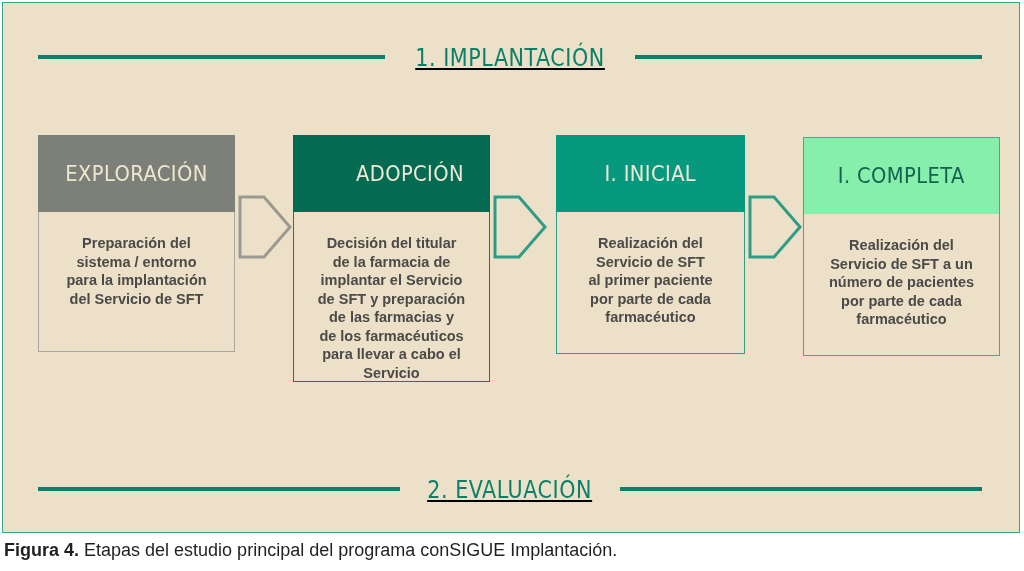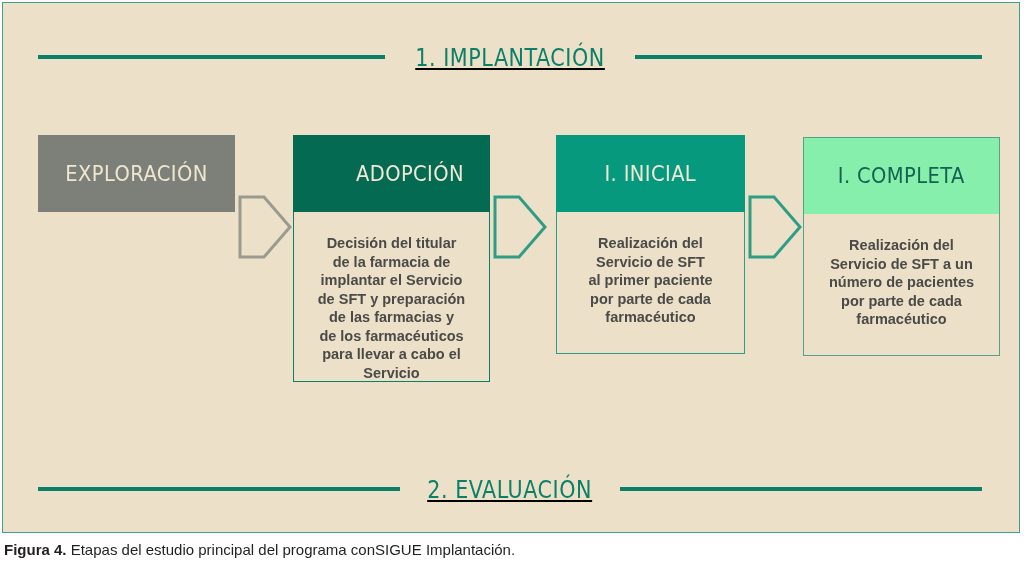--- a/index.html
+++ b/index.html
@@ -129,21 +129,21 @@
   #arrow-2 { left: 747px; }
   .arrow svg { display: block; width: 100%; height: 100%; }
 
   
   .caption {
     position: absolute;
     left: 4px;
     top: 540px;
     width: 1010px;
     color: #231f20;
-    font-size: 15px;
+    font-size: 18px;
     line-height: 20px;
     font-family: "Liberation Sans", sans-serif;
     white-space: nowrap;
   }
   .caption-label { font-weight: bold; }
   .caption-text { font-weight: normal; }
 </style>
 </head>
 <body>
 
@@ -154,20 +154,24 @@
   <div class="band band-top">
     <div class="rule"></div>
     <div class="band-title">1. IMPLANTACIÓN</div>
     <div class="rule"></div>
   </div>
 
   <div class="stage" id="stage-0">
     <div class="stage-head">
       <div class="stage-head-label">EXPLORACIÓN</div>
     </div>
+    <div class="stage-body">Preparación del
+sistema / entorno
+para la implantación
+del Servicio de SFT</div>
   </div>
 
   <div class="arrow" id="arrow-0">
     <svg viewBox="0 0 56 72" xmlns="http://www.w3.org/2000/svg">
       <polygon points="3,6 27,6 53,36 27,66 3,66" fill="none" stroke="#9a9a90" stroke-width="3" stroke-linejoin="miter"></polygon>
     </svg>
   </div>
 
   <div class="stage" id="stage-1">
     <div class="stage-head">

